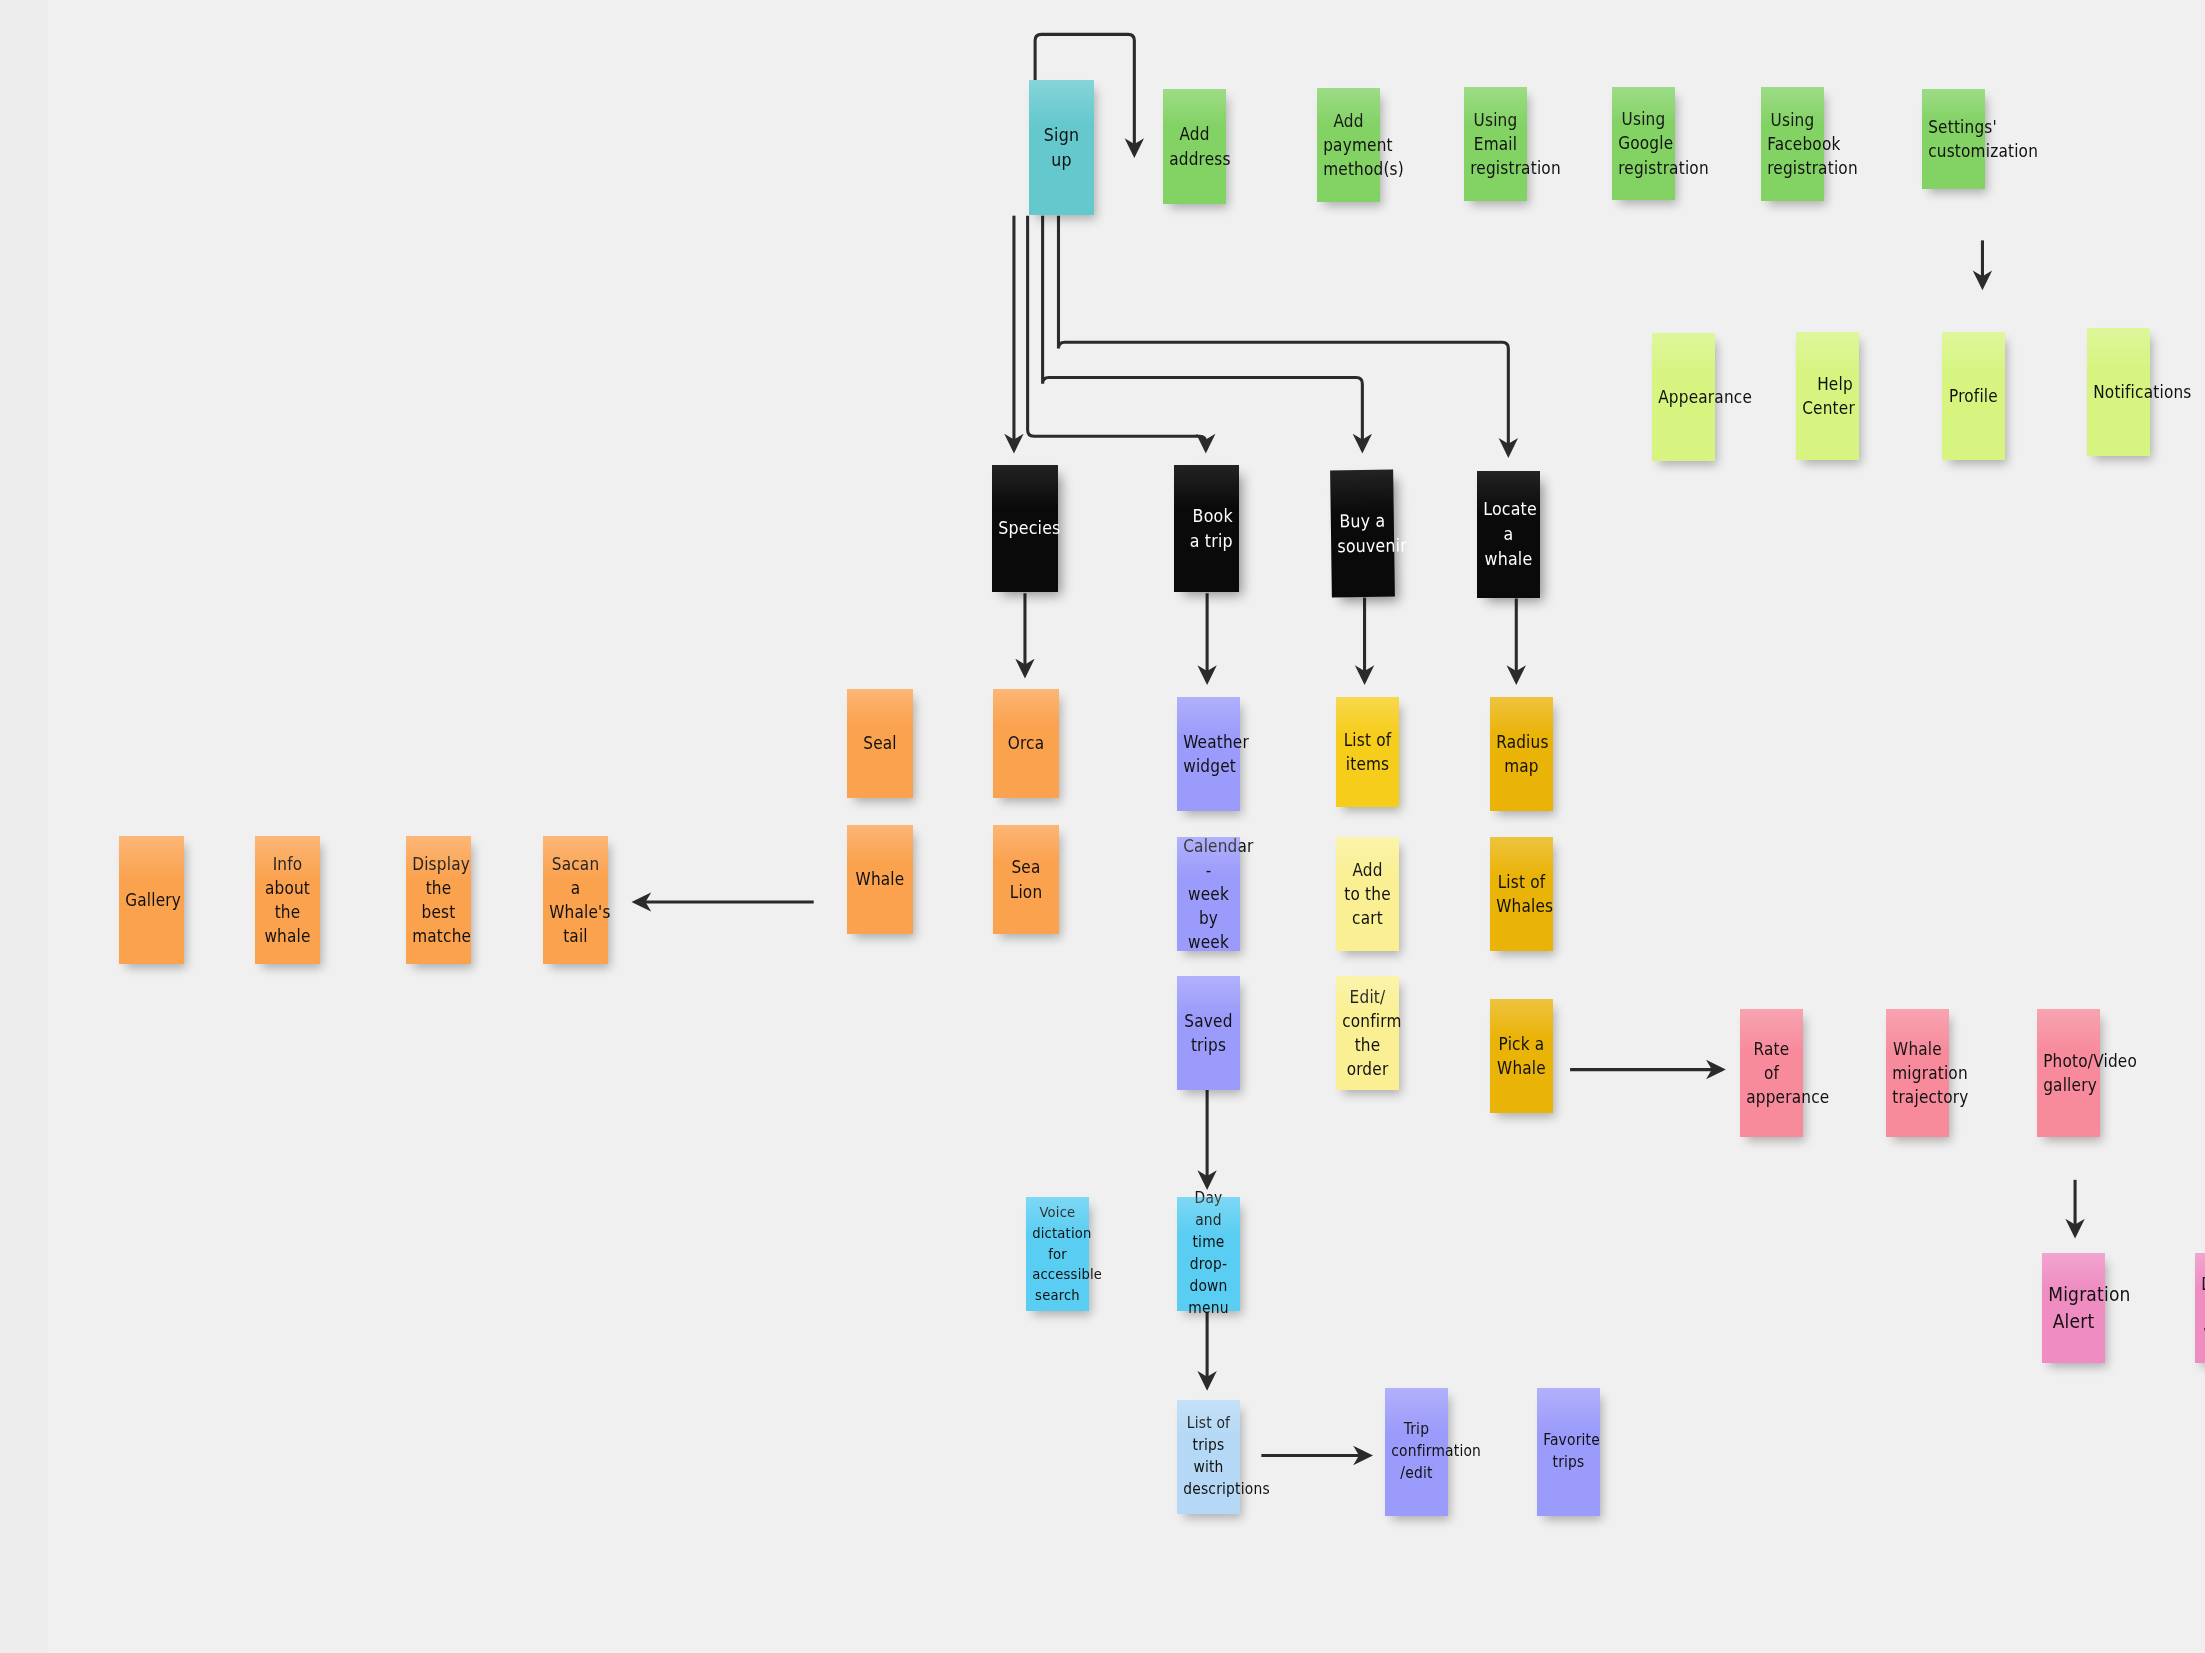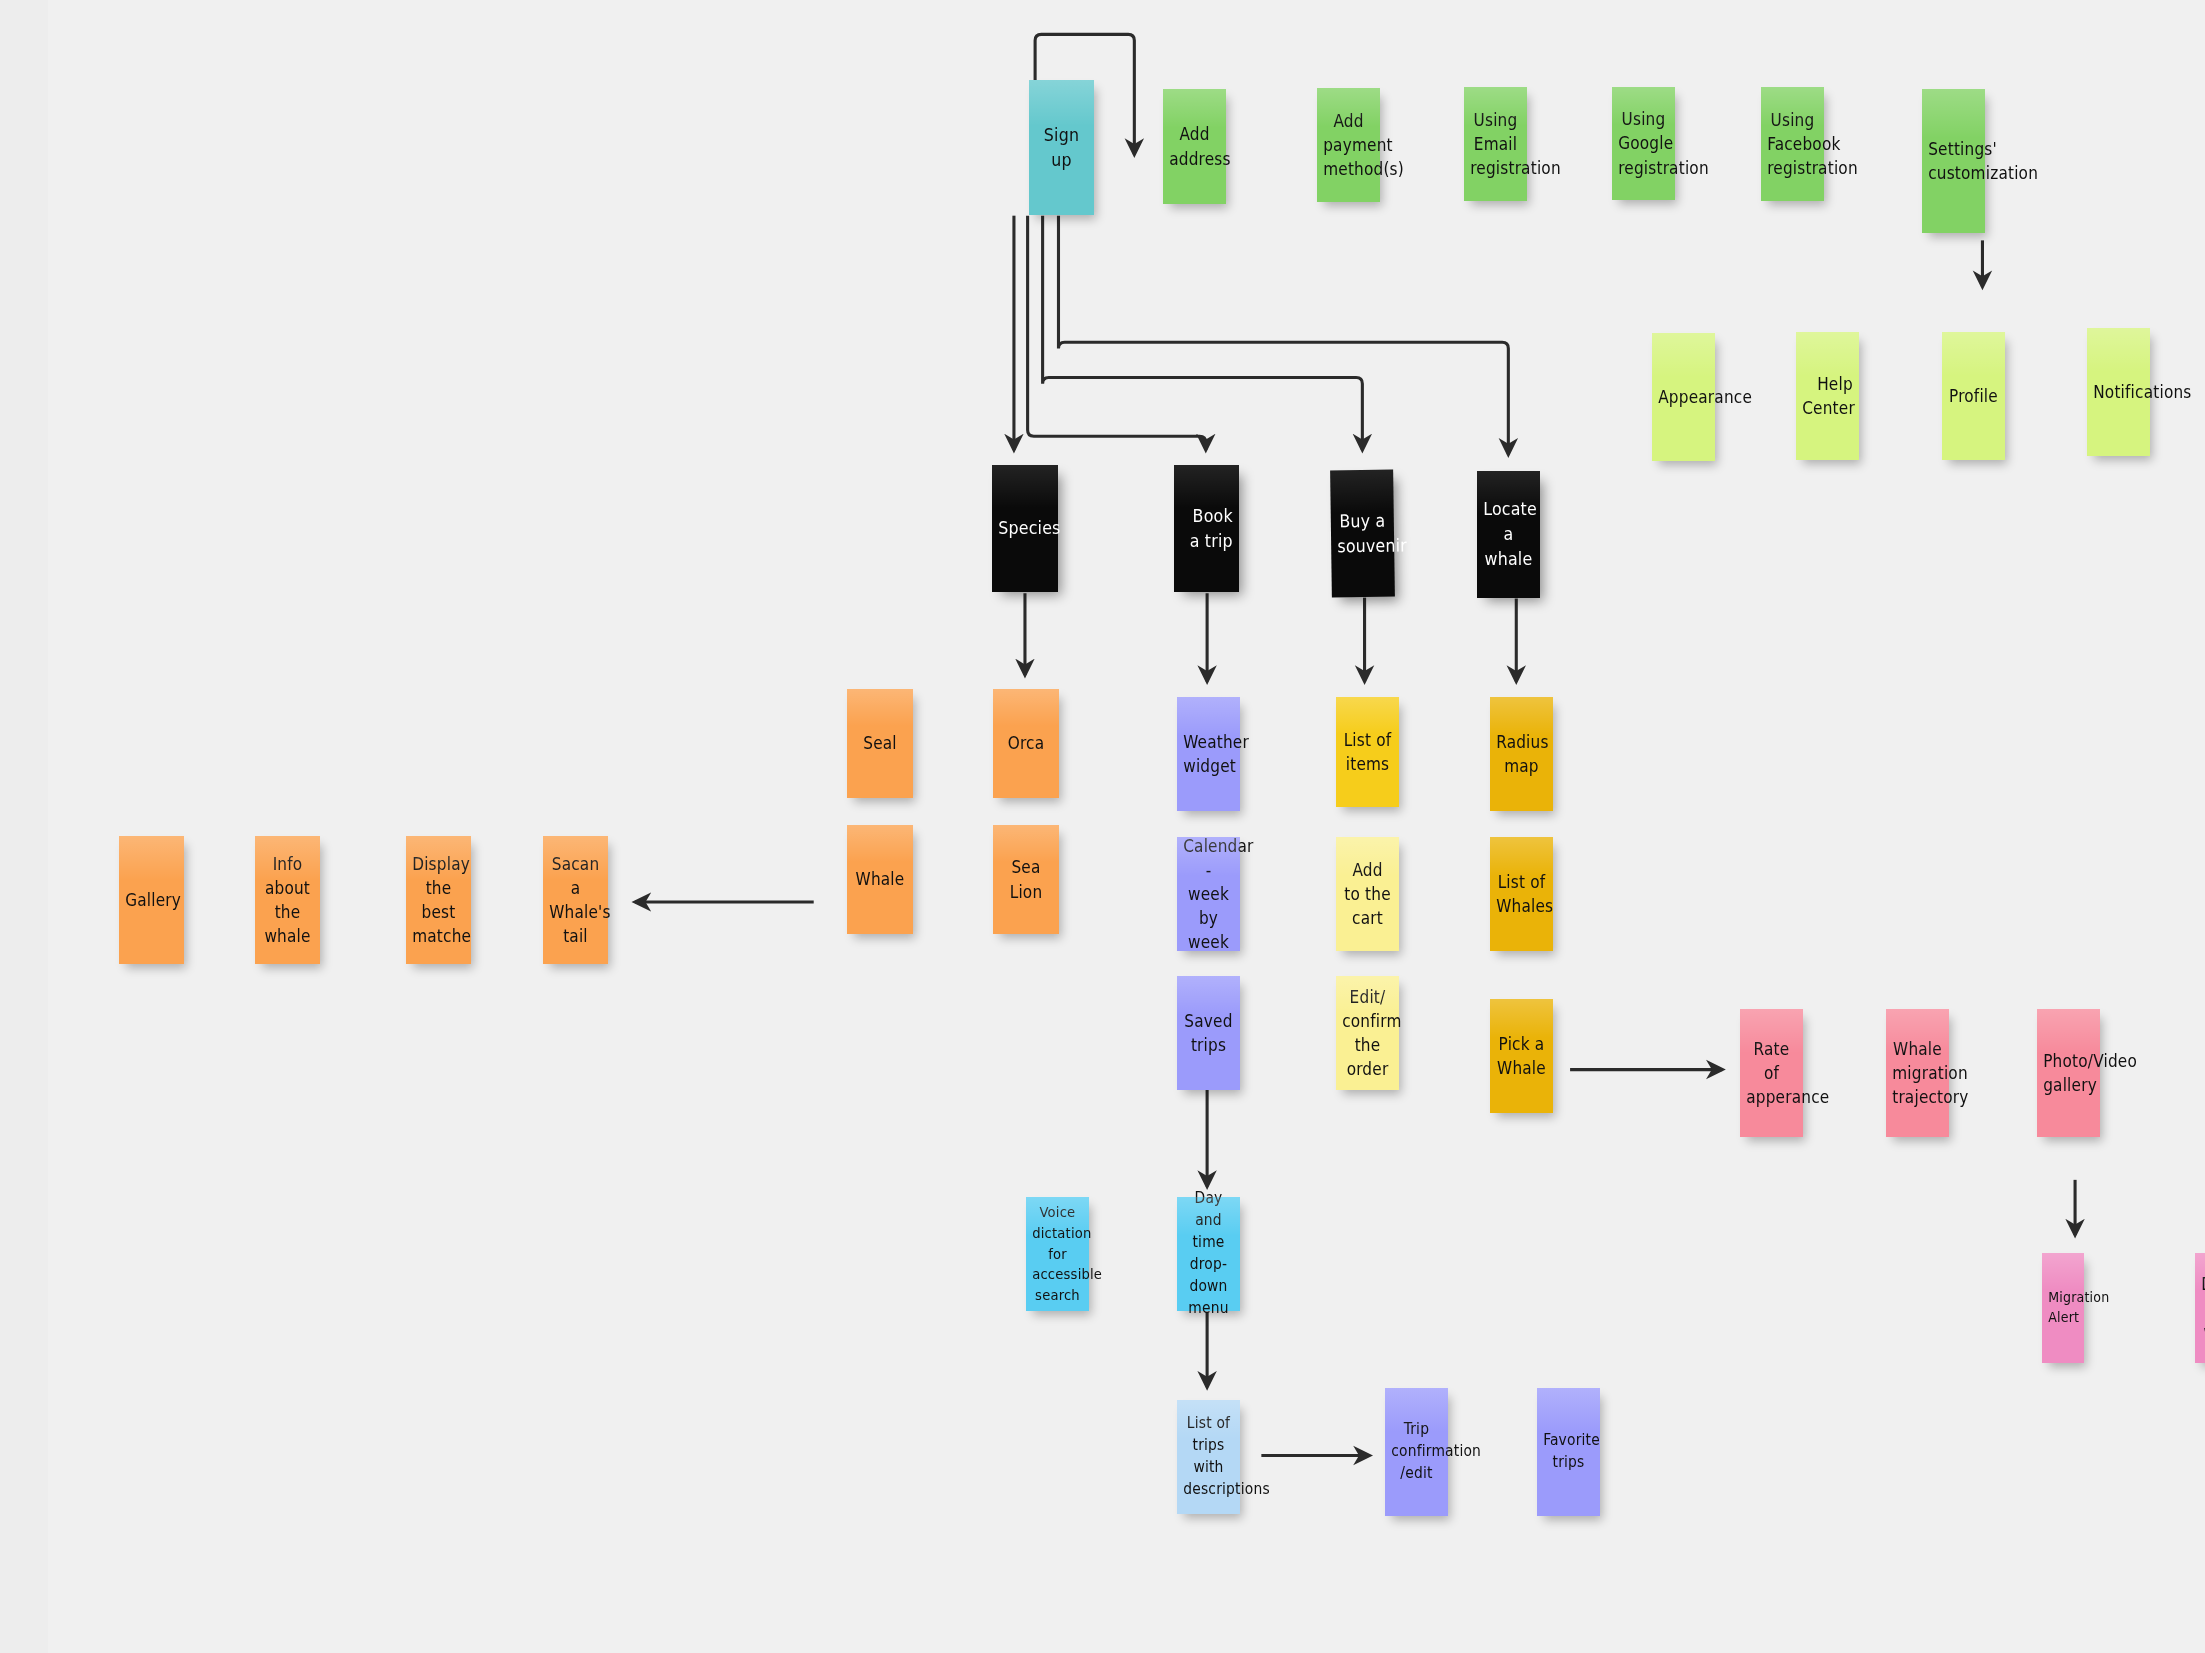--- a/index.html
+++ b/index.html
@@ -134,21 +134,21 @@
   </div>
   <div class="note c-green" style="left:1464px;top:87px;width:63px;height:114px;font-size:17px;">
     <span class="txt">Using Email registration</span>
   </div>
   <div class="note c-green" style="left:1612px;top:87px;width:63px;height:113px;font-size:17px;">
     <span class="txt">Using Google registration</span>
   </div>
   <div class="note c-green" style="left:1761px;top:87px;width:63px;height:114px;font-size:17px;">
     <span class="txt">Using Facebook registration</span>
   </div>
-  <div class="note c-green" style="left:1922px;top:89px;width:63px;height:144px;font-size:17px;justify-content:flex-end;">
+  <div class="note c-green" style="left:1922px;top:89px;width:63px;height:100px;font-size:17px;justify-content:flex-end;">
     <span class="txt">Settings' customization</span>
   </div>
 
   <div class="note c-limegreen" style="left:1652px;top:333px;width:63px;height:128px;font-size:17px;">
     <span class="txt">Appearance</span>
   </div>
   <div class="note c-limegreen" style="left:1796px;top:332px;width:63px;height:128px;font-size:17px;text-align:right;">
     <span class="txt">Help Center</span>
   </div>
   <div class="note c-limegreen" style="left:1942px;top:332px;width:63px;height:128px;font-size:17px;">
@@ -230,21 +230,21 @@
   <div class="note c-salmon" style="left:1740px;top:1009px;width:63px;height:128px;font-size:17px;">
     <span class="txt">Rate of apperance</span>
   </div>
   <div class="note c-salmon" style="left:1886px;top:1009px;width:63px;height:128px;font-size:17px;">
     <span class="txt">Whale migration trajectory</span>
   </div>
   <div class="note c-salmon" style="left:2037px;top:1009px;width:63px;height:128px;font-size:17px;">
     <span class="txt">Photo/Video gallery</span>
   </div>
 
-  <div class="note c-pink" style="left:2042px;top:1253px;width:42px;height:110px;font-size:14px;">
+  <div class="note c-pink" style="left:2042px;top:1253px;width:63px;height:110px;font-size:19px;">
     <span class="txt">Migration Alert</span>
   </div>
   <div class="note c-pink" style="left:2195px;top:1253px;width:63px;height:110px;font-size:17px;">
     <span class="txt">Donate to a whale</span>
   </div>
 
   <div class="note c-cyan" style="left:1026px;top:1197px;width:63px;height:114px;font-size:14.6px;">
     <span class="txt">Voice dictation for accessible search</span>
   </div>
   <div class="note c-cyan" style="left:1177px;top:1197px;width:63px;height:114px;font-size:15.4px;">

